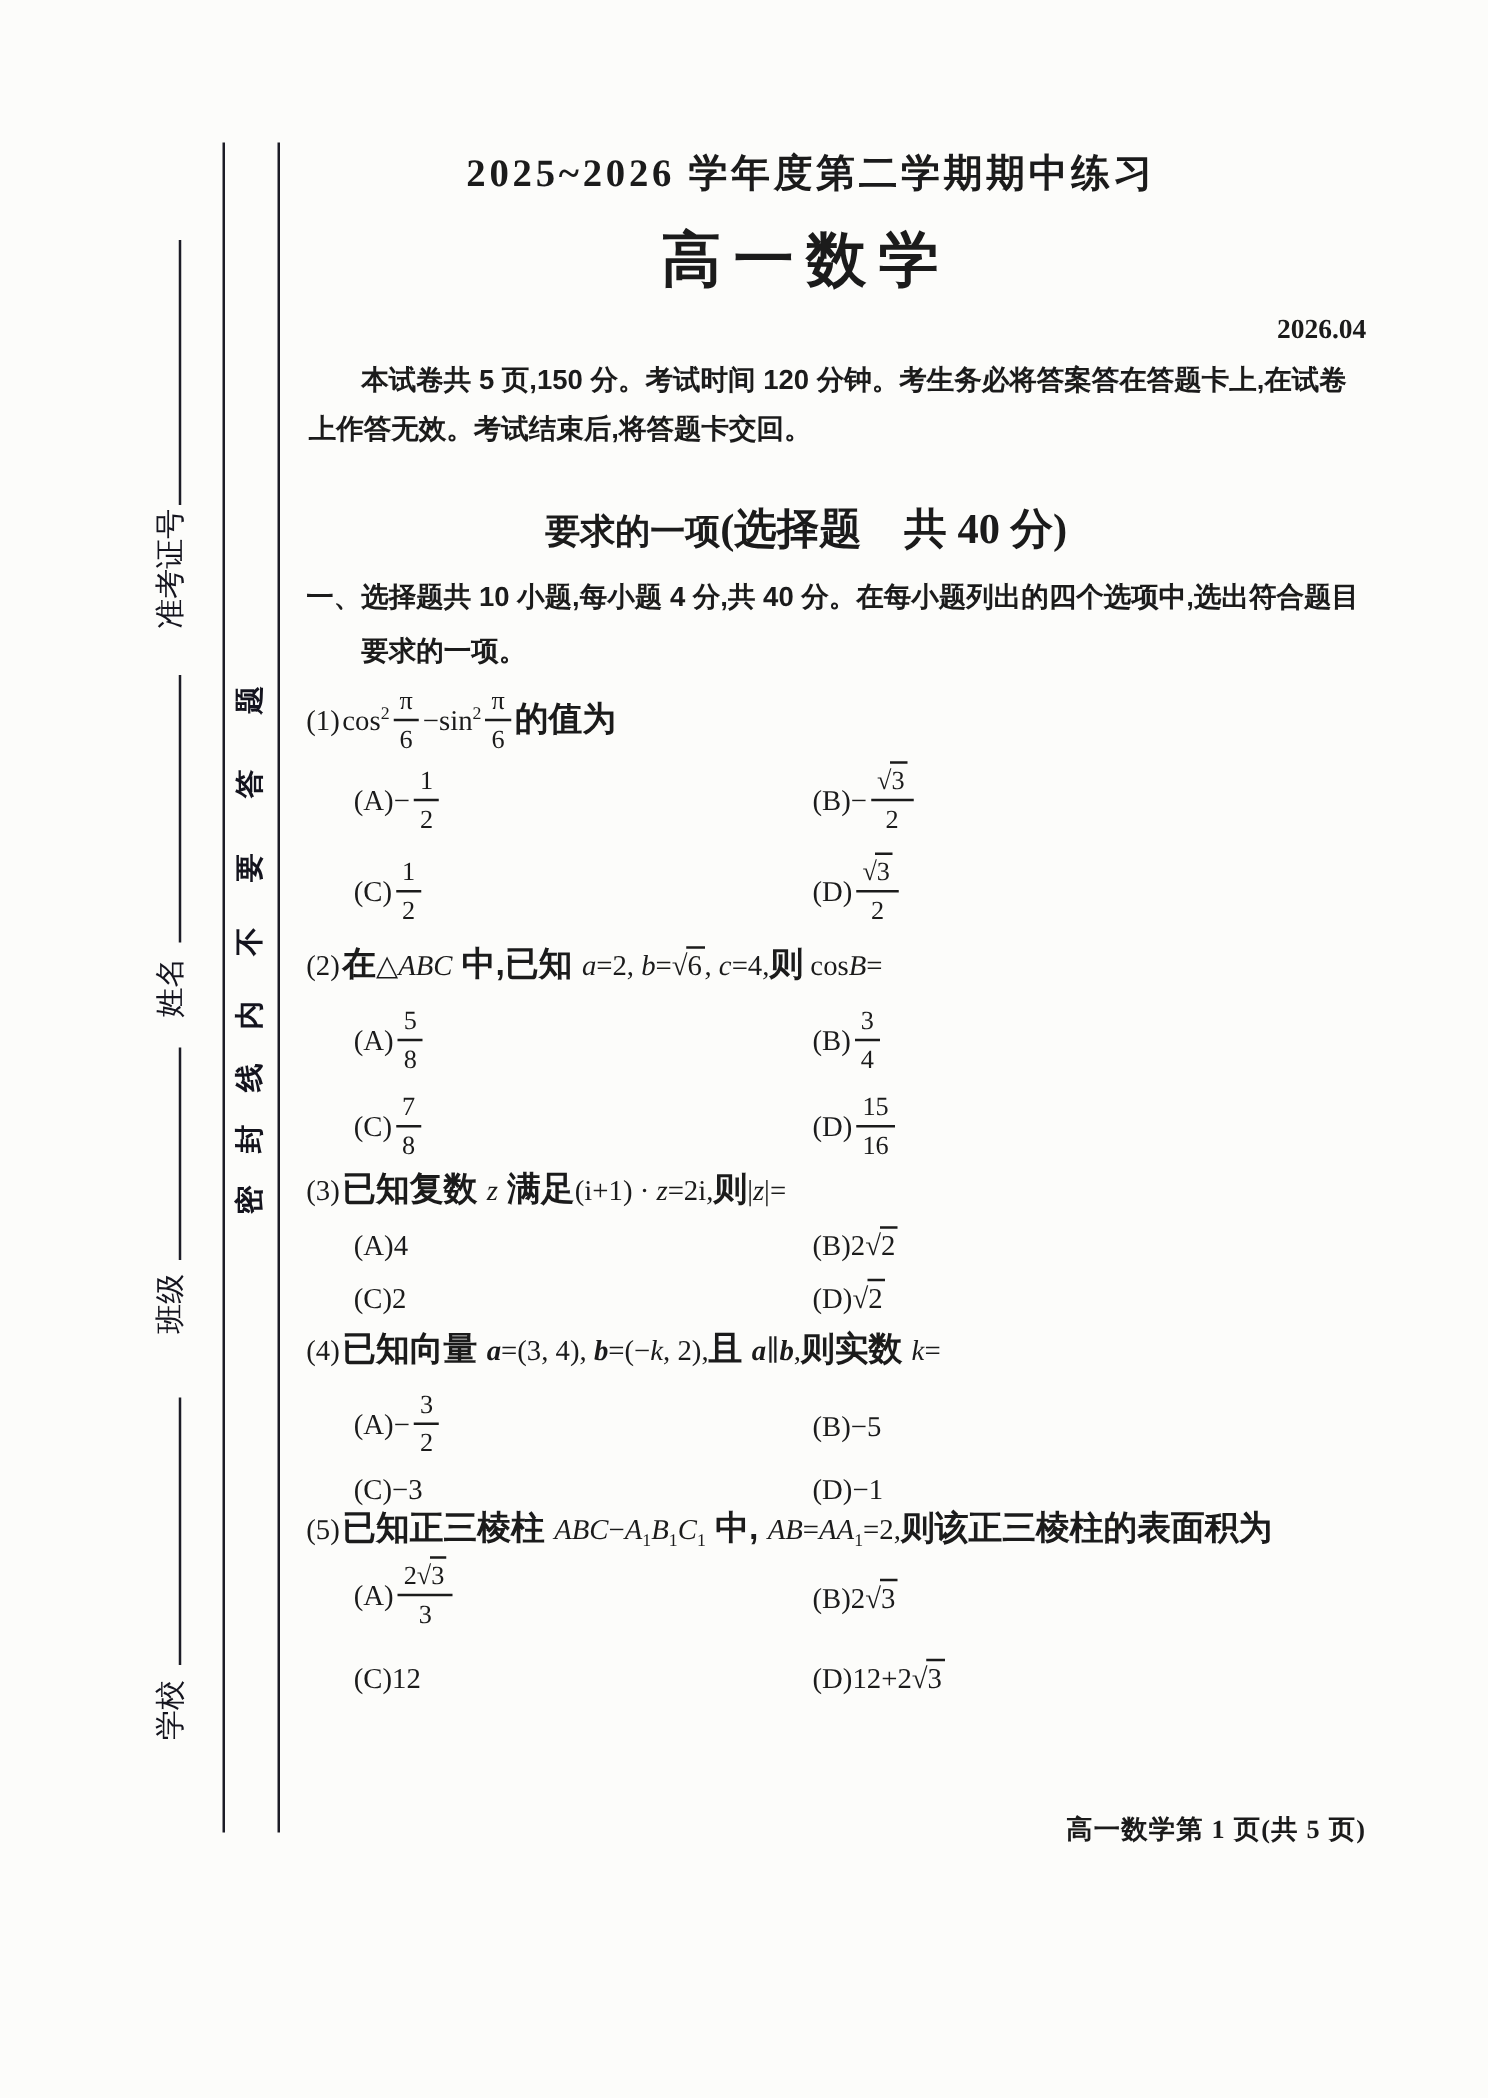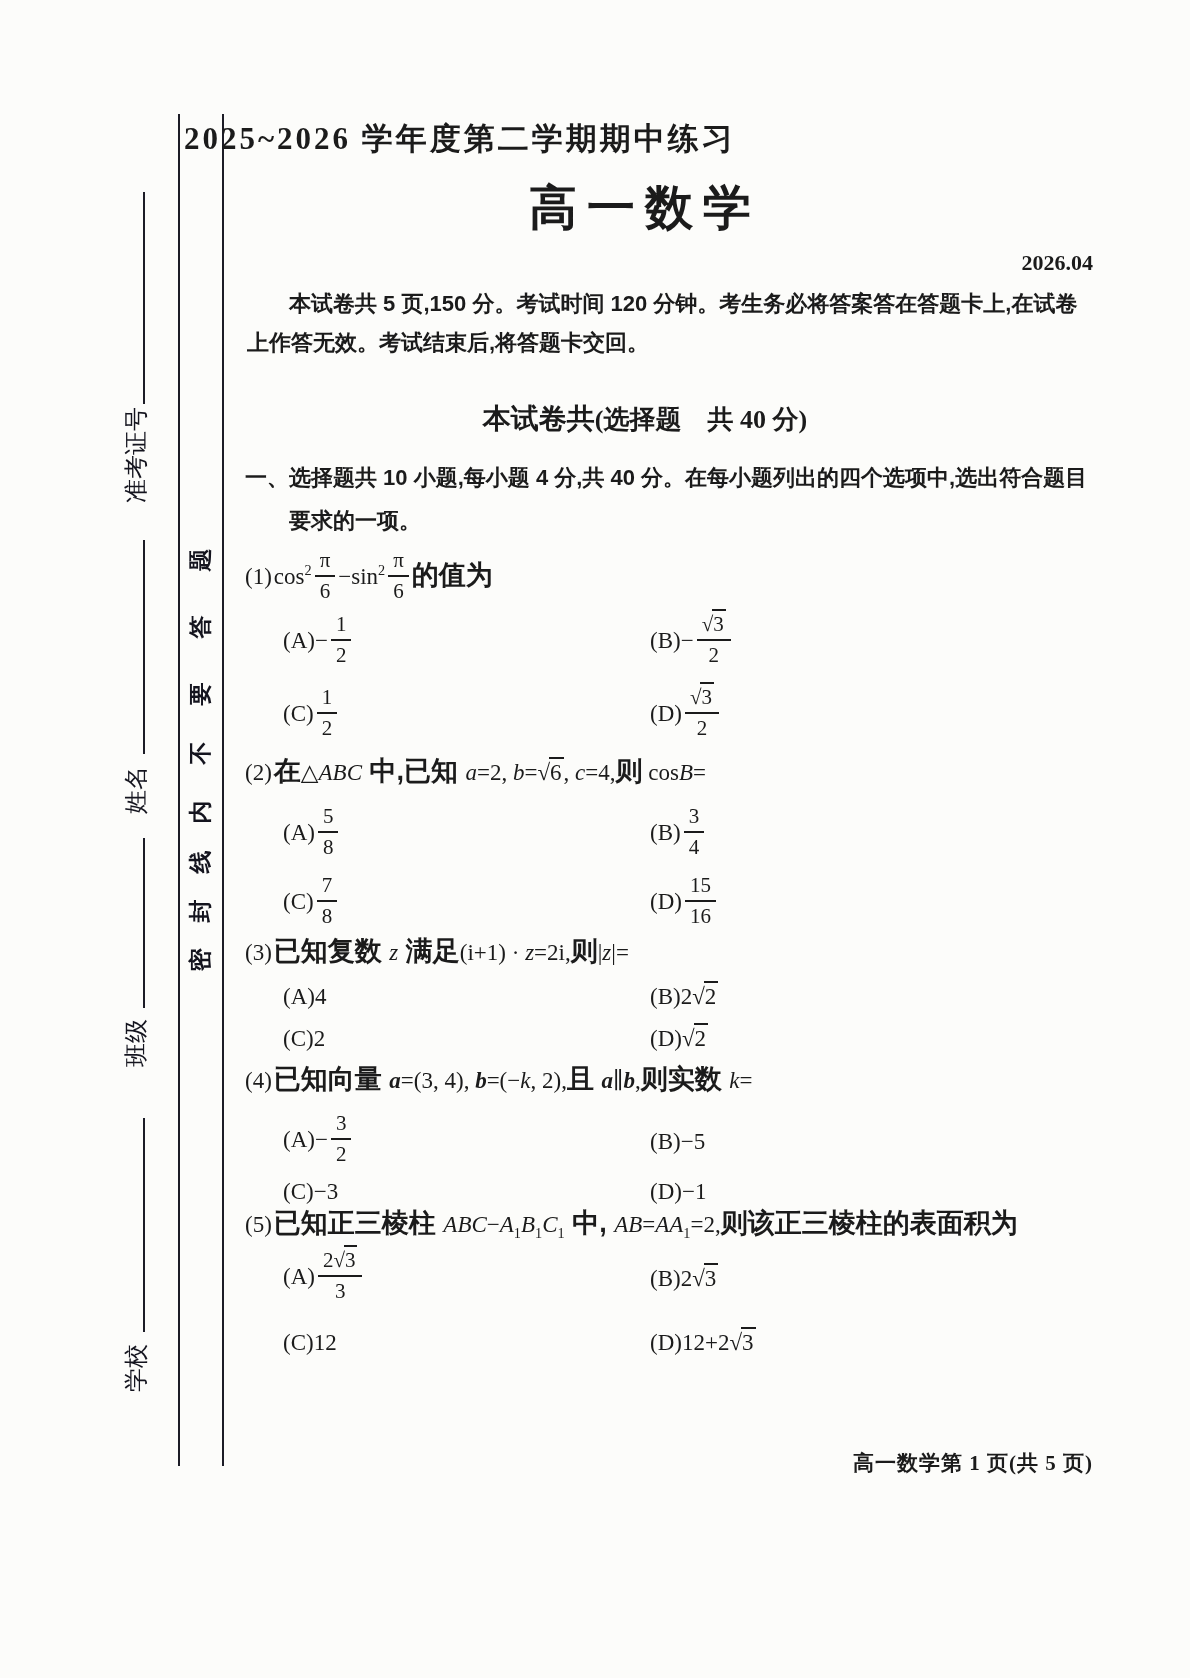--- a/index.html
+++ b/index.html
@@ -20,41 +20,41 @@
   }
   .field-label{
     position:absolute;left:136px;transform:translate(-50%,-50%) rotate(-90deg);
     font-size:24px;font-weight:500;white-space:nowrap;color:#14141e;
     font-family:"Liberation Sans","DejaVu Sans",sans-serif;
   }
   .field-line{position:absolute;left:143px;width:2px;background:#1c1c26;}
 
   
   .session-title{
-    position:absolute;left:184px;width:890px;top:118px;
+    position:absolute;left:204px;width:890px;top:118px;text-align:center;
     font-family:"Liberation Serif","DejaVu Serif",serif;
     font-weight:700;font-size:31px;letter-spacing:3px;
   }
   .subject-title{
     position:absolute;left:200px;width:890px;top:176px;text-align:center;
     font-weight:900;font-size:48px;letter-spacing:10px;
   }
   .exam-date{
     position:absolute;right:97px;top:250px;
     font-family:"Liberation Serif","DejaVu Serif",serif;
     font-weight:700;font-size:22px;
   }
   .intro-line{position:absolute;font-weight:700;font-size:22px;white-space:nowrap;}
   .intro1{left:289px;top:289px;}
   .intro2{left:247px;top:328px;}
 
   
   .section-title{position:absolute;left:200px;width:890px;top:400px;text-align:center;white-space:nowrap;}
   .sec-bold{font-weight:900;font-size:28px;}
-  .sec-paren{font-family:"Liberation Serif","DejaVu Serif",serif;font-weight:600;font-size:26px;}
+  .sec-paren{font-family:"Liberation Serif","DejaVu Serif",serif;font-weight:600;font-size:34px;}
   .instr-line{position:absolute;font-weight:700;font-size:22px;white-space:nowrap;}
   .instr1{left:245px;top:463px;}
   .instr2{left:289px;top:506px;}
 
   
   .q-stem{
     position:absolute;left:245px;height:60px;display:flex;align-items:center;
     font-size:23px;white-space:nowrap;
   }
   .q-line{display:inline-block;}
@@ -111,21 +111,21 @@
     <div class="field-label" style="top: 1368px;">学校</div>
     <div class="field-line" style="top: 1118px; height: 214px;"></div>
   </div>
 
 <div class="session-title">2025~2026 学年度第二学期期中练习</div>
 <div class="subject-title">高一数学</div>
 <div class="exam-date">2026.04</div>
 <div class="intro-line intro1">本试卷共 5 页,150 分。考试时间 120 分钟。考生务必将答案答在答题卡上,在试卷</div>
 <div class="intro-line intro2">上作答无效。考试结束后,将答题卡交回。</div>
 
-<div class="section-title"><span class="sec-bold">本试卷共</span><span class="sec-paren">(选择题　共 40 分)</span></div>
+<div class="section-title"><span class="sec-bold">要求的一项</span><span class="sec-paren">(选择题　共 40 分)</span></div>
 <div class="instr-line instr1">一、选择题共 10 小题,每小题 4 分,共 40 分。在每小题列出的四个选项中,选出符合题目</div>
 <div class="instr-line instr2">要求的一项。</div>
 
 <div id="questions">
     <div class="q-stem" style="top: 548px;">
       <span class="q-line"><span class="q-num">(1)</span><span class="tk-m">cos</span><sup>2</sup><span class="frac tk-m"><span class="num"><span class="tk-m">π</span></span><span class="den"><span class="tk-m">6</span></span></span><span class="tk-m">−sin</span><sup>2</sup><span class="frac tk-m"><span class="num"><span class="tk-m">π</span></span><span class="den"><span class="tk-m">6</span></span></span><span class="tk-cn">的值为</span></span>
     </div>
     <div class="opt-row" style="top: 612px;">
       <span class="opt optA">
         <span class="q-line"><span class="opt-label">(A)</span><span class="tk-m">−</span><span class="frac tk-m"><span class="num"><span class="tk-m">1</span></span><span class="den"><span class="tk-m">2</span></span></span></span>

